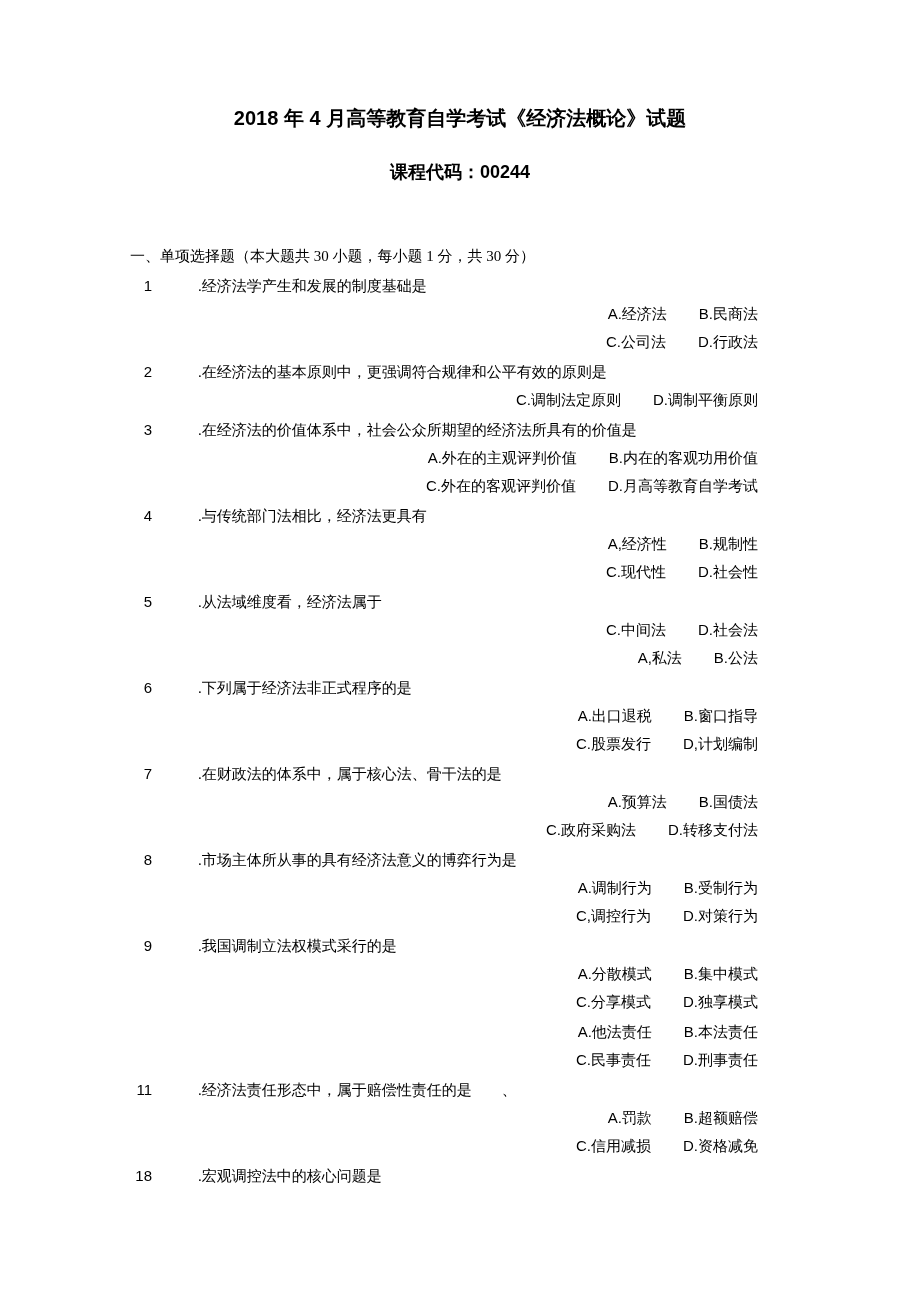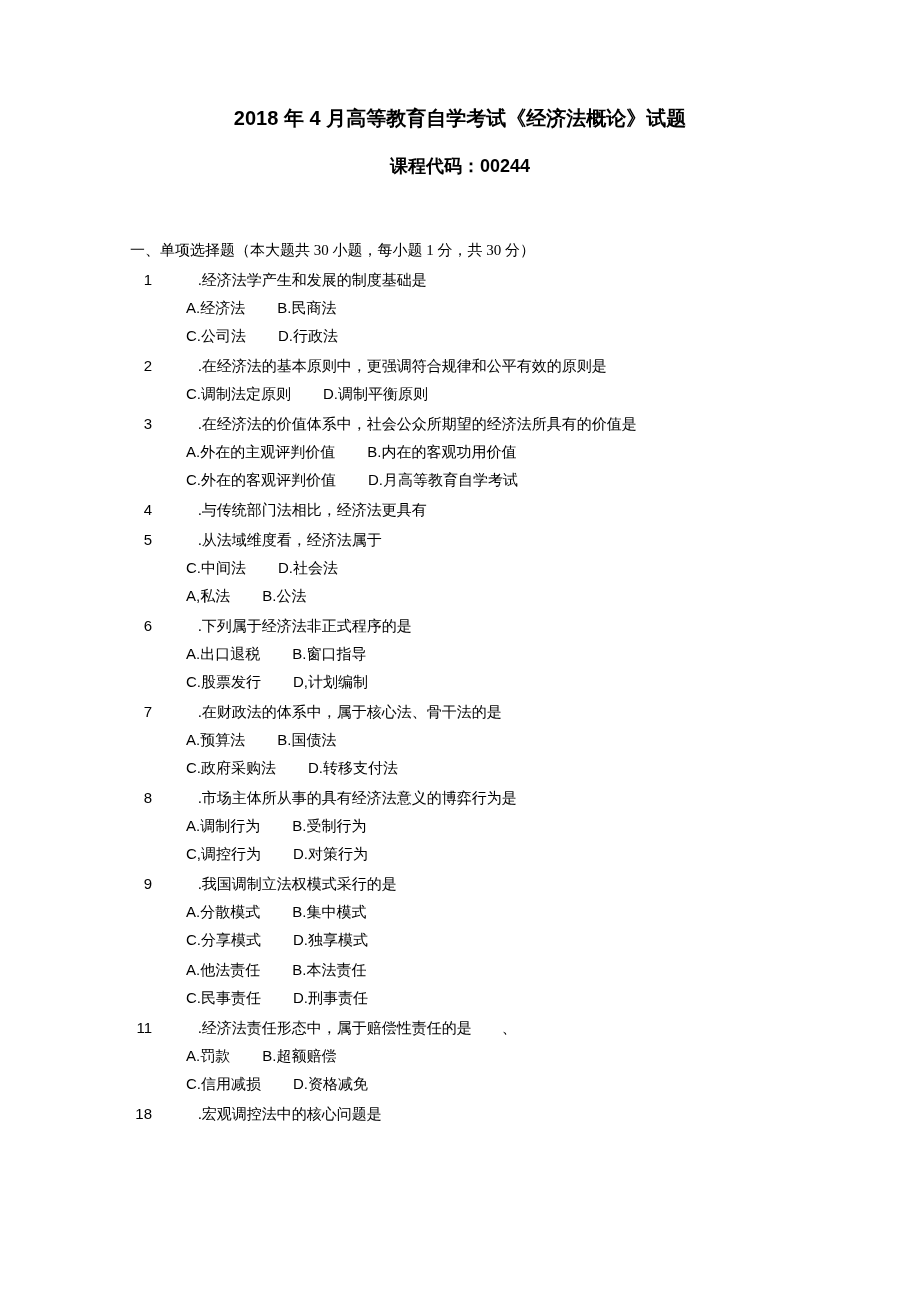--- a/index.html
+++ b/index.html
@@ -15,21 +15,21 @@
       padding: 100px 130px 60px 130px;
       color: #000;
       font-size: 15px;
       line-height: 1.8;
     }
     .title {
       text-align: center;
       font-weight: bold;
       font-size: 20px;
       font-family: "Microsoft YaHei", "SimHei", sans-serif;
-      margin-bottom: 14px;
+      margin-bottom: 20px;
     }
     .subtitle {
       text-align: center;
       font-weight: bold;
       font-size: 18px;
       font-family: "Microsoft YaHei", "SimHei", sans-serif;
       margin-bottom: 55px;
     }
     .section-heading {
       margin-bottom: 2px;
@@ -51,20 +51,21 @@
     }
     .q-stem {
       flex: 1;
       margin-left: 36px;
     }
     .options {
       margin-left: 56px;
     }
     .opt-row {
       display: flex;
+      justify-content: flex-end;
     }
     .opt {
       margin-right: 32px;
       white-space: nowrap;
     }
     .opt-label {
       font-family: Arial, sans-serif;
     }
   </style>
 </head>
@@ -118,20 +119,30 @@
           <span class="opt"><span class="opt-label">C.</span><span>外在的客观评判价值</span></span>
           <span class="opt"><span class="opt-label">D.</span><span>月高等教育自学考试</span></span>
         </div>
       </div>
     </div>
     <div class="question">
       <div class="q-line">
         <span class="q-num">4</span>
         <span class="q-stem">.与传统部门法相比，经济法更具有</span>
       </div>
+      <div class="options">
+        <div class="opt-row">
+          <span class="opt"><span class="opt-label">A,</span><span>经济性</span></span>
+          <span class="opt"><span class="opt-label">B.</span><span>规制性</span></span>
+        </div>
+        <div class="opt-row">
+          <span class="opt"><span class="opt-label">C.</span><span>现代性</span></span>
+          <span class="opt"><span class="opt-label">D.</span><span>社会性</span></span>
+        </div>
+      </div>
     </div>
     <div class="question">
       <div class="q-line">
         <span class="q-num">5</span>
         <span class="q-stem">.从法域维度看，经济法属于</span>
       </div>
       <div class="options">
         <div class="opt-row">
           <span class="opt"><span class="opt-label">C.</span><span>中间法</span></span>
           <span class="opt"><span class="opt-label">D.</span><span>社会法</span></span>

